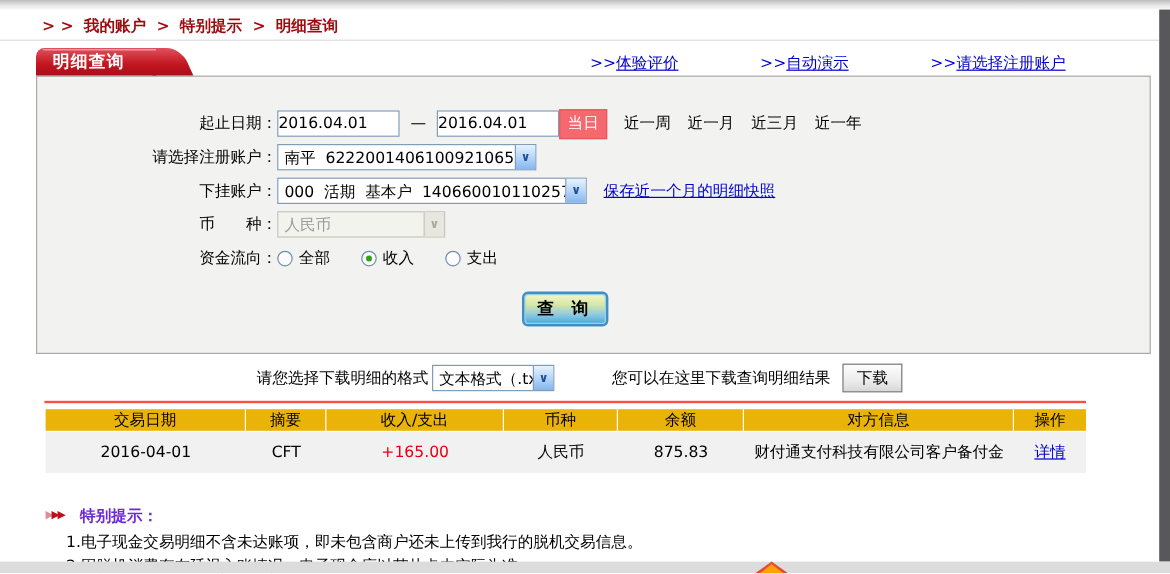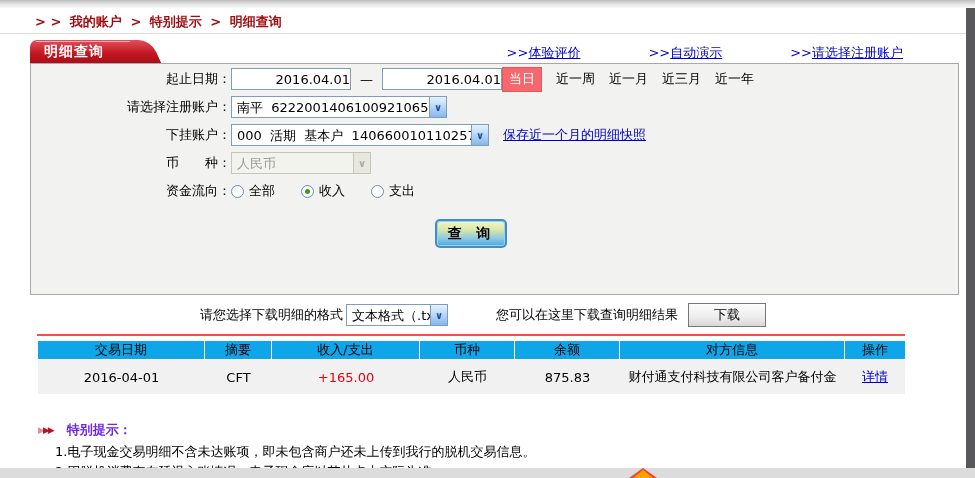--- a/index.html
+++ b/index.html
@@ -22,31 +22,31 @@
   
   .tab { position:absolute; left:30px; top:40px; height:23px; z-index:2; }
   .tab-tail { position:absolute; left:92px; top:0; width:34px; height:23px;
               background:linear-gradient(180deg,#e0515d 0%,#c2151f 60%,#a90f1b 100%);
               transform:skewX(24deg); border-radius:3px 12px 0 0; }
   .tab-body { position:relative; width:100px; height:23px; padding-left:14px;
               background:linear-gradient(180deg,#e0515d 0%,#c2151f 60%,#a90f1b 100%);
               border-radius:7px 0 0 0; display:flex; align-items:center;
               color:#fff; font-weight:bold; font-size:14px; letter-spacing:1px; }
   .tab-body::before { content:""; position:absolute; left:6px; right:0; top:1px; height:1px; background:rgba(255,255,255,.55); }
-  .top-links { position:absolute; top:44px; right:72px; display:flex; gap:68px; }
+  .top-links { position:absolute; top:44px; right:87px; display:flex; gap:68px; }
   .top-links a { color:#0000cc; font-size:13px; text-decoration:none; cursor:pointer; }
   .top-links a .lbl { text-decoration:underline; }
 
   
   .panel { position:absolute; left:30px; top:63px; width:929px; height:232px;
-           background:#f2f2f0; border:1px solid #a9a9a9; padding-top:4px; }
+           background:#f2f2f0; border:1px solid #a9a9a9; padding-top:28px; }
   .frow { display:flex; align-items:center; height:22px; margin-bottom:6px; }
   .flabel { width:200px; text-align:right; flex:0 0 200px; }
-  .date-input { width:120px; height:22px; border:1px solid #7f9db9; background:#fff;
-                text-align:right; font-family:"DejaVu Sans",sans-serif; font-size:13px; }
+  .date-input { width:102px; height:22px; border:1px solid #7f9db9; background:#fff;
+                text-align:left; font-family:"DejaVu Sans",sans-serif; font-size:13px; }
   .dash { margin:0 9px; }
   .badge-today { background:#f5686e; border:1px solid #e8565c; color:#fff;
                  padding:2px 6px 3px 6px; font-size:13px; cursor:pointer; }
   .quick { margin-left:14px; cursor:pointer; }
 
   .sel { height:22px; border:1px solid #7f9db9; background:#fff; display:inline-flex; align-items:stretch; cursor:pointer; }
   .sel .txt { padding:2px 5px 0 5px; white-space:pre; font-size:13px; flex:1; overflow:hidden; }
   .sel .arrow { width:17px; display:flex; align-items:center; justify-content:center;
                 background:linear-gradient(180deg,#e6f2fd 0%,#bcd9f7 45%,#86b6ee 100%);
                 border-left:1px solid #7f9db9; color:#1d4d9b; font-size:10px; font-weight:bold; }
@@ -68,29 +68,29 @@
                font-family:Liberation Mono, monospace; letter-spacing:3px; cursor:pointer;
                background:linear-gradient(180deg,#f2f6c9 0%,#d8e7a6 35%,#8cc8e2 70%,#43a9dc 100%);
                box-shadow:0 0 0 1px #9fd0ea inset; }
 
   
   .download-row { position:absolute; left:0; top:302px; width:966px; height:26px;
                   display:flex; align-items:center; justify-content:center; }
   .dl-label { margin-right:3px; }
   .sel.w-fmt { width:102px; }
   .dl-hint { margin-left:48px; }
-  .btn-download { margin-left:10px; width:78px; height:24px; border:1px solid #767676;
+  .btn-download { margin-left:10px; width:50px; height:24px; border:1px solid #767676;
                   background:linear-gradient(180deg,#fdfdfd 0%,#ececec 60%,#d8d8d8 100%);
                   font-family:"DejaVu Sans",sans-serif; font-size:13px; cursor:pointer; }
 
   
   .red-line { position:absolute; left:37px; top:334px; width:868px; height:2px; background:#fb4f44; }
   .rtable { position:absolute; left:38px; top:341px; width:867px; }
   .thead, .trow { display:flex; }
-  .thead { background:#0ea5e9; margin-bottom:1px; }
+  .thead { background:#eab308; margin-bottom:1px; }
   .trow { background:#f1f1f1; }
   .cell { height:18px; display:flex; align-items:center; justify-content:center; font-size:13px; }
   .thead .cell { border-right:1px solid #fff; }
   .thead .cell:last-child { border-right:none; }
   .trow .cell { height:34px; }
   .c0{width:167px}.c1{width:67px}.c2{width:148px}.c3{width:95px}.c4{width:105px}.c5{width:225px}.c6{width:60px}
   .amount { color:#e60012; }
   .detail-link { color:#0000cc; text-decoration:underline; cursor:pointer; }
 
   

